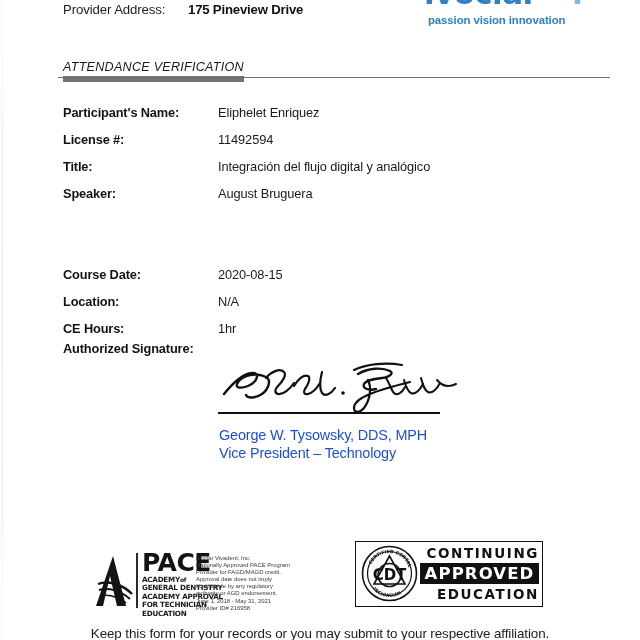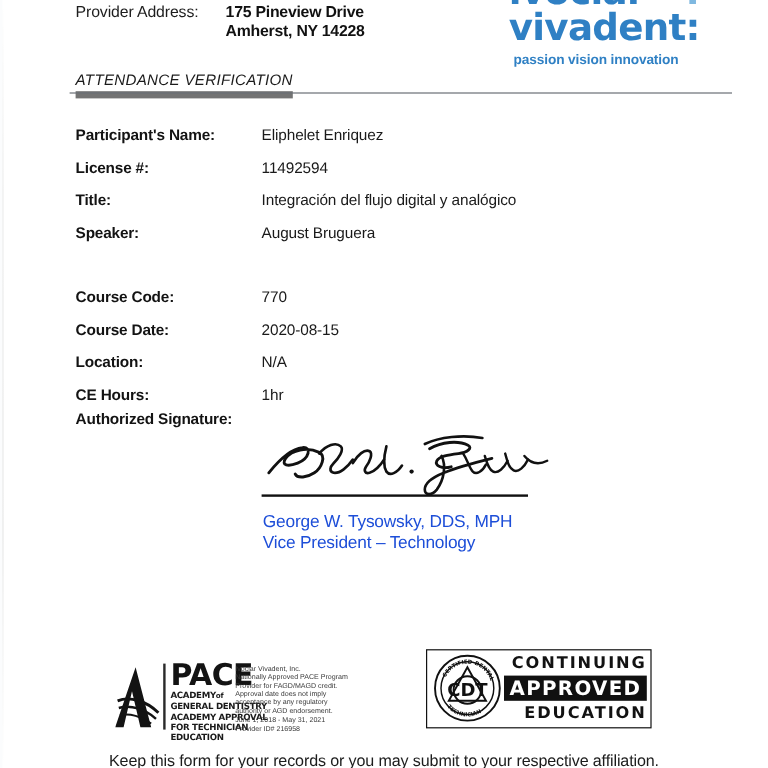--- a/index.html
+++ b/index.html
@@ -287,28 +287,26 @@
 <body>
 
 <div id="page">
 
   <div class="scan-edge2"></div>
   <div class="scan-edge"></div>
 
   <div class="hdr-label">Provider Address:</div>
   <div class="hdr-addr">
     <div>175 Pineview Drive</div>
-    <div>Amherst, NY 14228</div>
   </div>
 
   <div class="brand">
     <div class="brand-l1">
       <span>ivoclar</span><span class="brand-dot">:</span>
     </div>
-    <div class="brand-l2">vivadent:</div>
     <div class="brand-tag">passion vision innovation</div>
   </div>
 
   <div class="section-title">ATTENDANCE VERIFICATION</div>
   <div class="rule"></div>
 
   <div class="field" style="top:105px">
     <span class="lab">Participant's Name:</span>
     <span class="val">Eliphelet Enriquez</span>
   </div>
@@ -316,24 +314,20 @@
     <span class="lab">License #:</span>
     <span class="val">11492594</span>
   </div>
   <div class="field" style="top:159px">
     <span class="lab">Title:</span>
     <span class="val">Integración del flujo digital y analógico</span>
   </div>
   <div class="field" style="top:186px">
     <span class="lab">Speaker:</span>
     <span class="val">August Bruguera</span>
-  </div>
-  <div class="field" style="top:240px">
-    <span class="lab">Course Code:</span>
-    <span class="val">770</span>
   </div>
   <div class="field" style="top:267px">
     <span class="lab">Course Date:</span>
     <span class="val">2020-08-15</span>
   </div>
   <div class="field" style="top:294px">
     <span class="lab">Location:</span>
     <span class="val">N/A</span>
   </div>
   <div class="field" style="top:321px">

